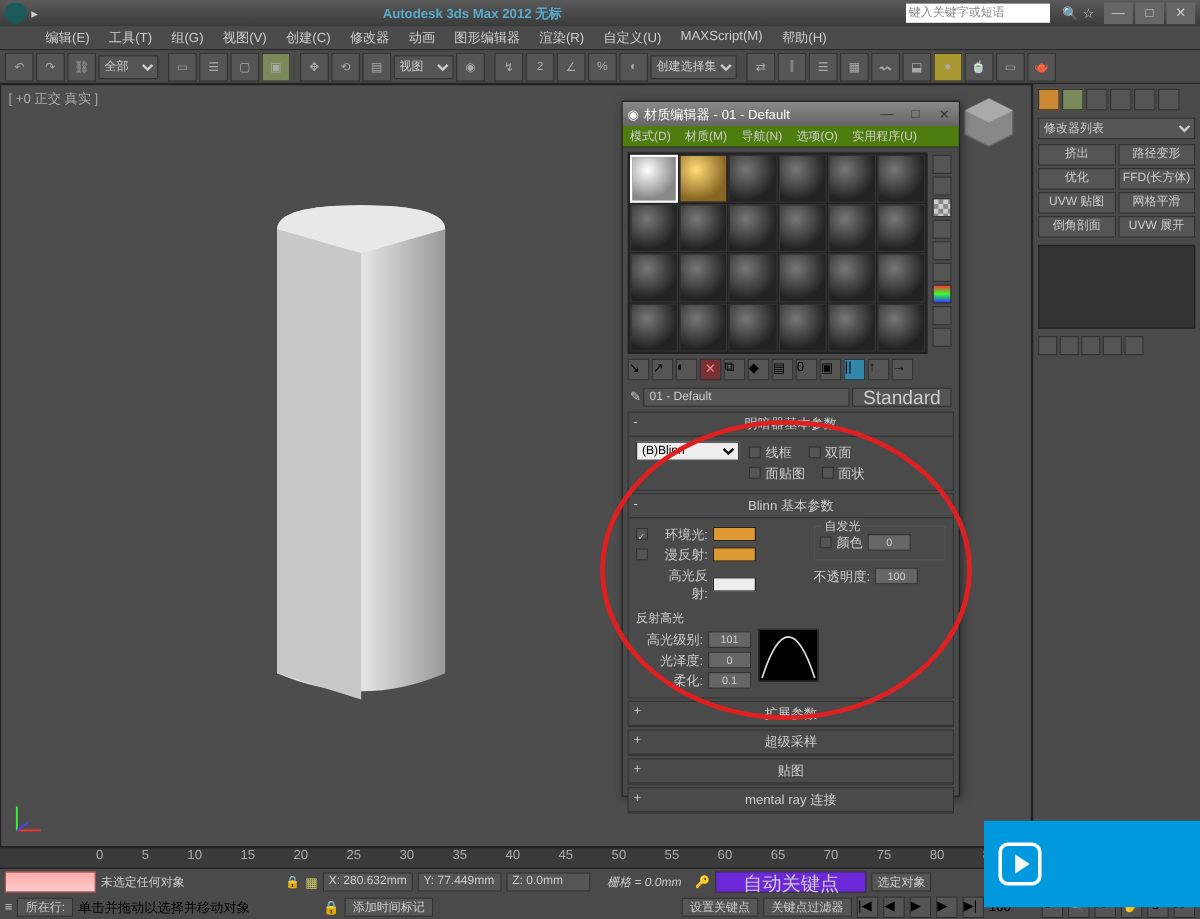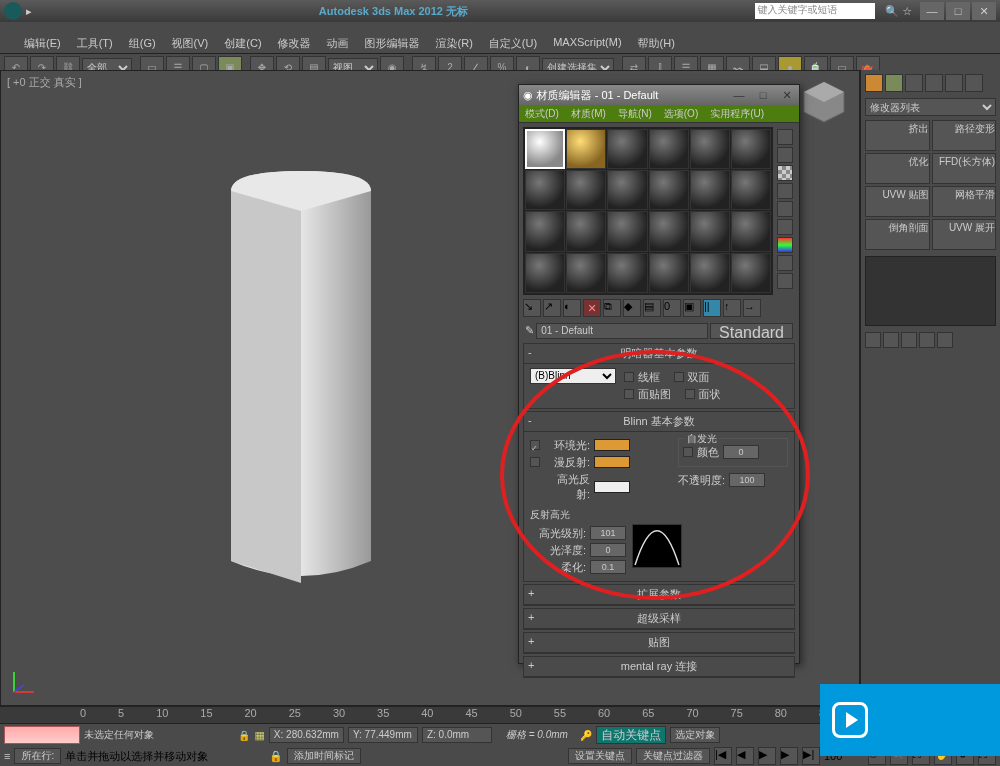--- a/index.html
+++ b/index.html
@@ -6,21 +6,21 @@
 body { width: 1000px; height: 766px; background: #4a4a4a; overflow: hidden; position: relative; }
 
 
 .titlebar { height: 22px; background: linear-gradient(#5a5a5a,#3a3a3a); display: flex; align-items: center; color: #999; padding: 0 4px; }
 .titlebar .logo { width: 18px; height: 18px; background: #1a5a5a; border-radius: 50%; margin-right: 4px; }
 .titlebar .title { flex: 1; text-align: center; color: #5aaacc; font-weight: bold; }
 .titlebar .search { background: #fff; width: 120px; height: 16px; margin-right: 4px; font-size: 10px; padding-left: 2px; color: #888; }
 .titlebar .winbtn { width: 24px; height: 18px; background: #666; margin-left: 2px; text-align: center; line-height: 18px; color: #ccc; }
 
 
-.menubar { height: 20px; background: #4a4a4a; border-bottom: 1px solid #222; display: flex; padding-left: 16px; margin-top: 12px; }
+.menubar { height: 20px; background: #4a4a4a; border-bottom: 1px solid #222; display: flex; padding-left: 30px; }
 .menubar span { color: #ccc; padding: 2px 8px; font-size: 11px; }
 
 
 .maintb { height: 28px; background: #4a4a4a; border-bottom: 1px solid #222; display: flex; align-items: center; gap: 2px; padding: 0 4px; }
 .tb-btn { width: 24px; height: 24px; background: #555; border: 1px solid #333; display: inline-flex; align-items: center; justify-content: center; color: #aaa; font-size: 10px; }
 .tb-sep { width: 4px; }
 .tb-select { background: #555; color: #ccc; border: 1px solid #333; height: 20px; font-size: 10px; min-width: 50px; }
 .tb-btn.active { background: #7a8a5a; }
 .tb-btn.yellow { background: #aa9933; }
 
@@ -31,21 +31,21 @@
 .cylinder { position: absolute; left: 220px; top: 90px; width: 160px; height: 430px; }
 
 
 .rightpanel { position: absolute; top: 70px; right: 0; width: 140px; bottom: 60px; background: #4a4a4a; border-left: 1px solid #222; padding: 4px; }
 .rp-tabs { height: 20px; display: flex; gap: 2px; margin-bottom: 4px; }
 .rp-tab { width: 18px; height: 18px; background: #555; border: 1px solid #333; }
 .rp-tab.active { background: #7a8a5a; }
 .rp-tab.sun { background: #cc8833; }
 .rp-select { width: 100%; background: #555; color: #ccc; border: 1px solid #333; height: 18px; font-size: 10px; margin-bottom: 4px; }
 .rp-btns { display: grid; grid-template-columns: 1fr 1fr; gap: 2px; }
-.rp-smbtn { background: #555; border: 1px solid #333; color: #ccc; font-size: 10px; height: 31px; text-align: right; line-height: 16px; }
+.rp-smbtn { background: #555; border: 1px solid #333; color: #ccc; font-size: 10px; height: 18px; text-align: center; line-height: 16px; }
 .rp-preview { width: 100%; height: 70px; background: #333; border: 1px solid #222; margin: 6px 0; }
 .rp-bottb { display: flex; gap: 2px; }
 .rp-bottb .bt { width: 16px; height: 16px; background: #555; border: 1px solid #333; }
 
 
 .mateditor { position: absolute; left: 518px; top: 84px; width: 282px; height: 580px; background: #4a4a4a; border: 1px solid #222; box-shadow: 2px 2px 8px rgba(0,0,0,0.5); z-index: 5; }
 .me-title { height: 20px; background: linear-gradient(#888,#666); display: flex; align-items: center; color: #fff; font-size: 11px; padding-left: 4px; }
 .me-title .sp { flex: 1; }
 .me-title .wb { width: 24px; text-align: center; color: #333; }
 .me-menu { height: 18px; background: #4d7c0f; display: flex; border-bottom: 1px solid #333; }
@@ -80,21 +80,21 @@
 .me-curve { width: 50px; height: 44px; background: #000; border: 1px solid #333; }
 
 
 .redcircle { position: absolute; border: 4px solid #e02020; border-radius: 50%; pointer-events: none; z-index: 10; }
 
 
 .bottom { position: absolute; bottom: 0; left: 0; right: 0; height: 60px; background: #4a4a4a; }
 .timeline { height: 18px; background: #3a3a3a; border-top: 1px solid #222; border-bottom: 1px solid #222; position: relative; }
 .timeline-ticks { display: flex; justify-content: space-between; padding: 0 30px 0 80px; color: #aaa; font-size: 9px; }
 .statusbar { height: 22px; display: flex; align-items: center; gap: 4px; padding: 0 4px; }
-.statusbar .btn { background: #0f766e; border: 1px solid #333; color: #ccc; font-size: 12px; height: 18px; padding: 0 4px; }
+.statusbar .btn { background: #6d28d9; border: 1px solid #333; color: #ccc; font-size: 16px; height: 18px; padding: 0 22px; }
 .statusbar .txt { color: #ccc; font-size: 10px; }
 .statusbar .coord { background: #555; border: 1px solid #333; height: 16px; color: #ccc; font-size: 10px; padding: 0 4px; min-width: 70px; display: inline-block; line-height: 14px; }
 .trackbar { height: 20px; display: flex; align-items: center; gap: 4px; padding: 0 4px; }
 .trackbar .btn { background: #555; border: 1px solid #333; color: #ccc; font-size: 10px; height: 16px; padding: 0 6px; }
 .pb-btn { width: 18px; height: 18px; background: #555; border: 1px solid #333; }
 
 
 .watermark { position: absolute; right: 0; bottom: 10px; width: 180px; height: 72px; background: #0099dd; color: #fff; display: flex; align-items: center; justify-content: center; flex-direction: column; z-index: 20; }
 .watermark .big { font-size: 22px; font-weight: bold; }
 .watermark .sm { font-size: 12px; letter-spacing: 1px; }

